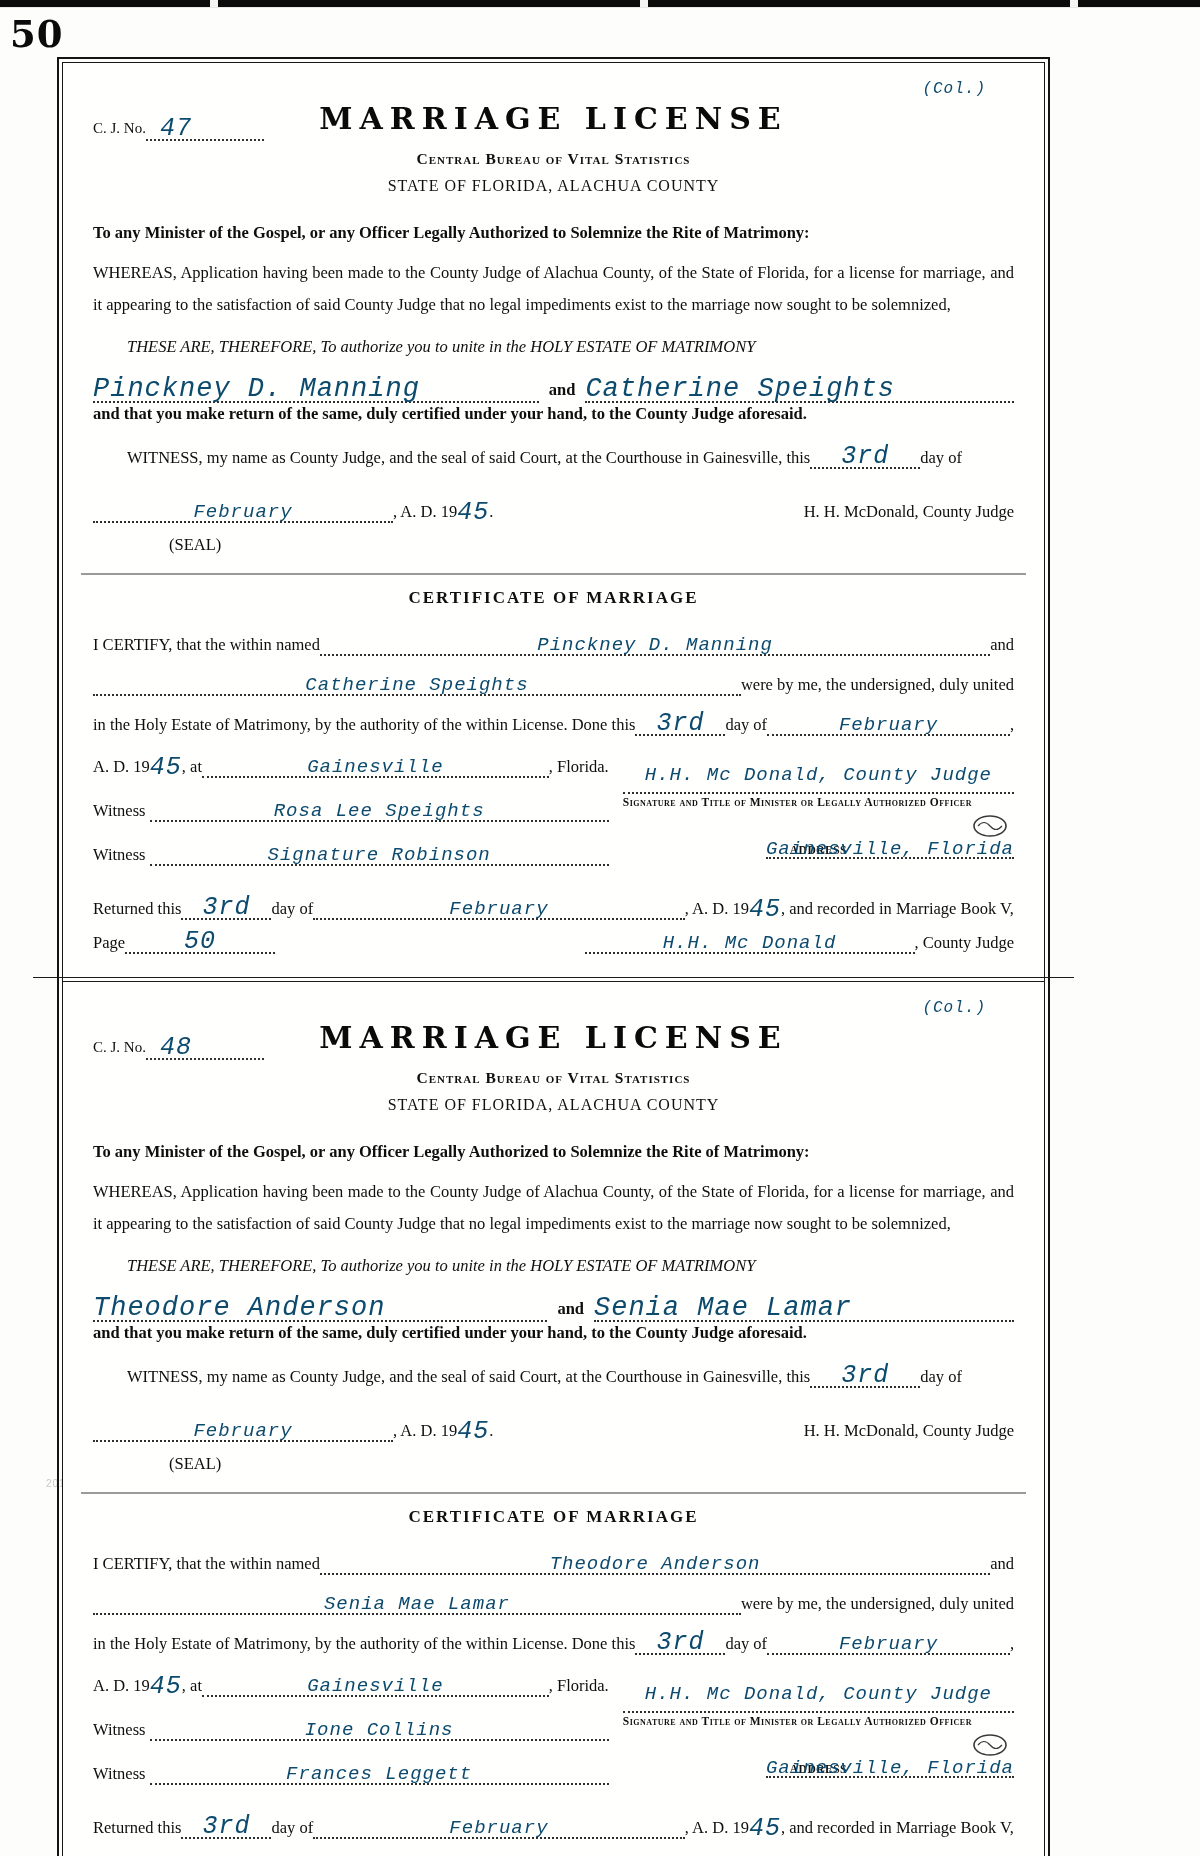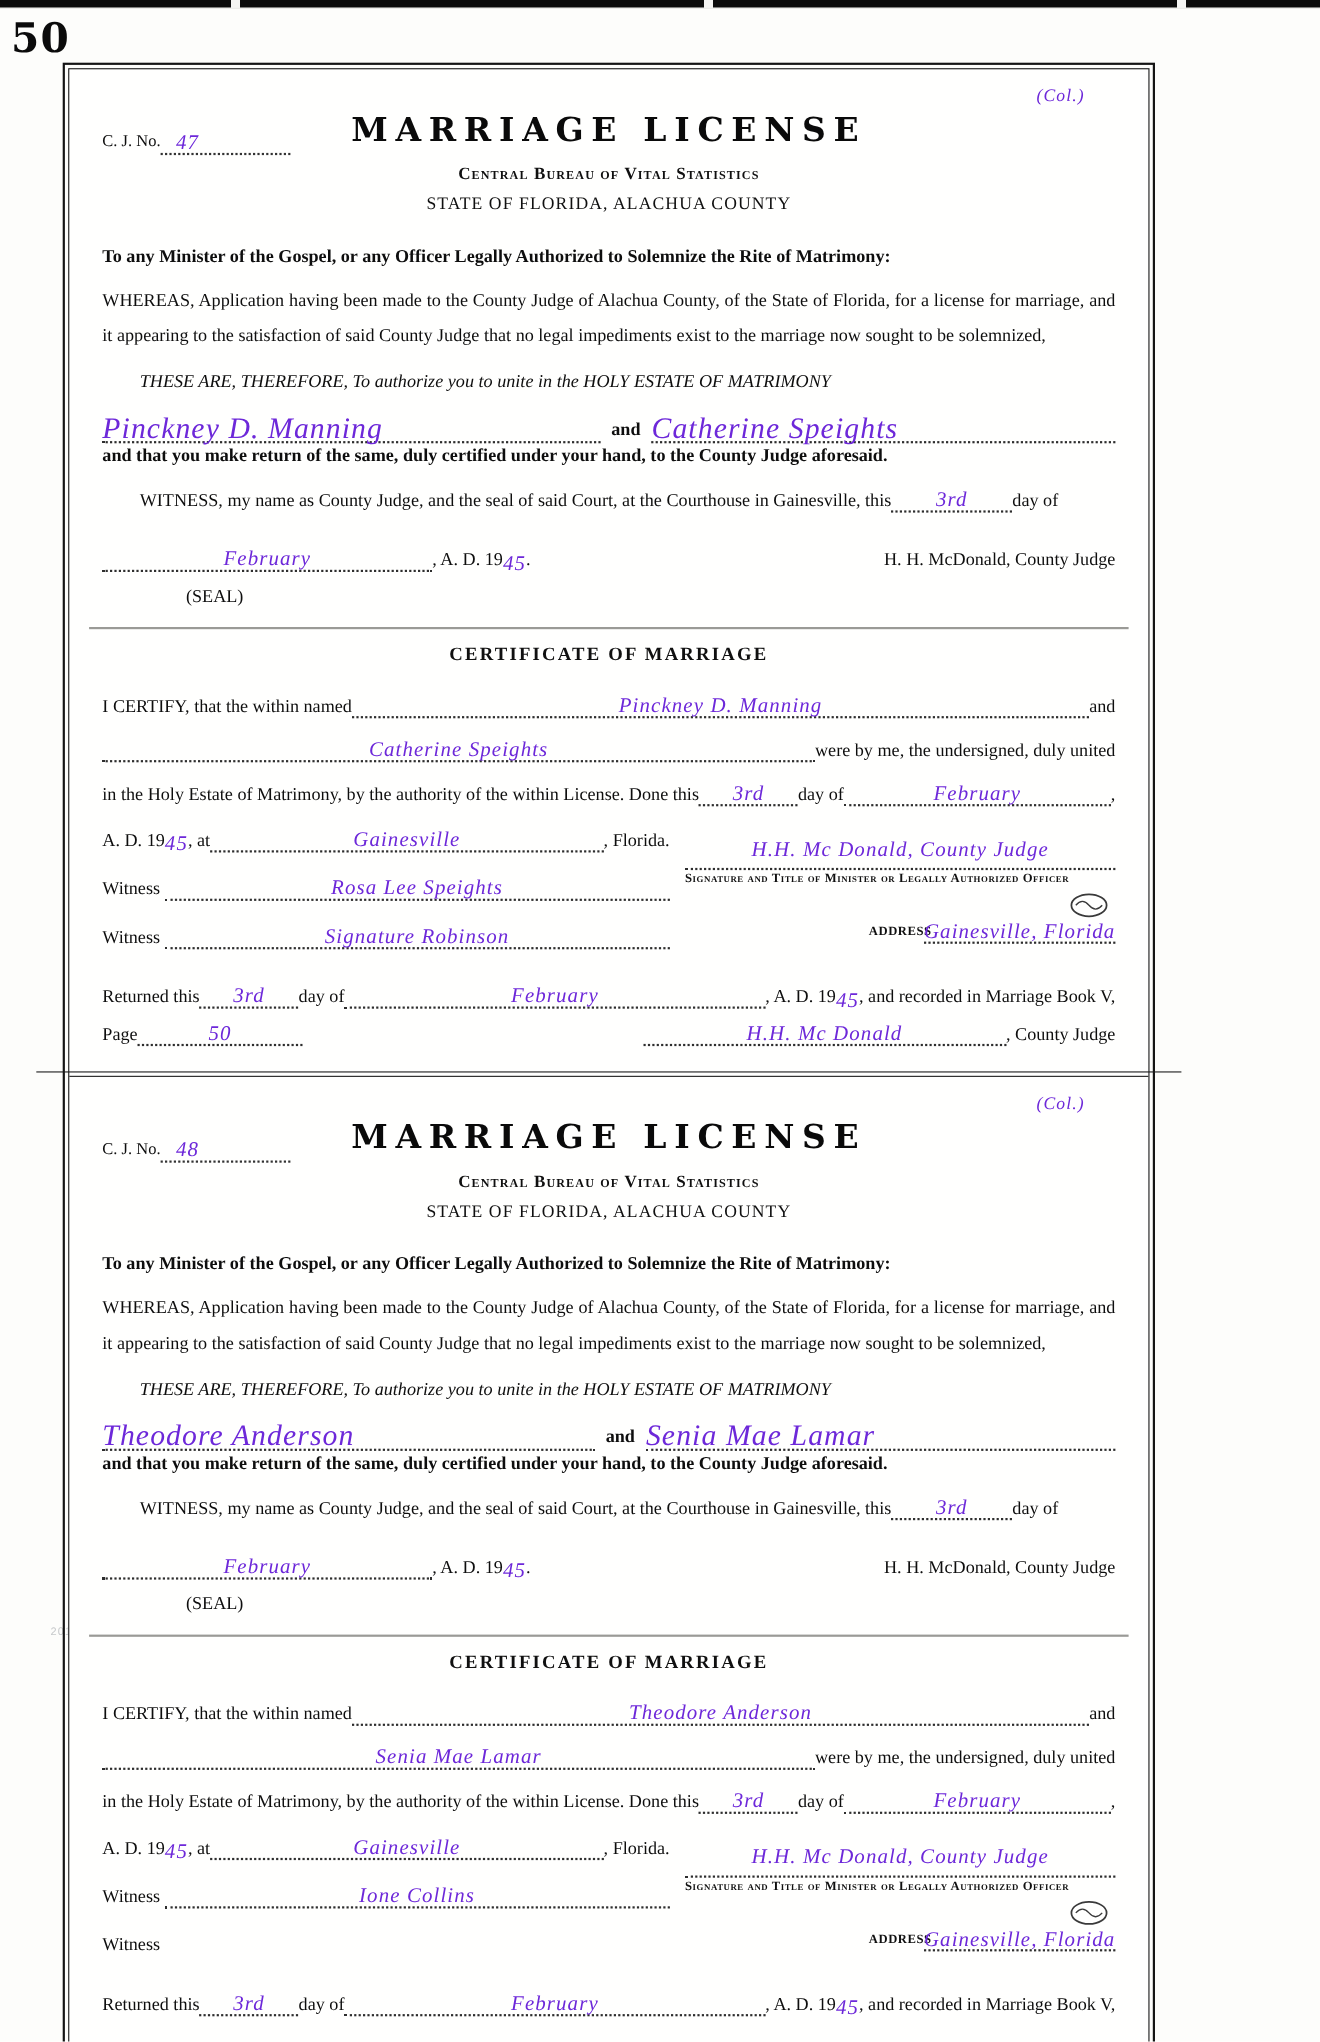--- a/index.html
+++ b/index.html
@@ -40,27 +40,27 @@
   }
 
   .row { position: relative; }
   .printed { font-size: 16.5px; line-height: 1.35; color: #0e0e0e; }
   .bold { font-weight: bold; }
   .justify { text-align: justify; line-height: 32px; }
   .center { text-align: center; }
 
   .annotation-row { text-align: right; height: 22px; padding-right: 28px; }
   .hw {
-    font-family: Liberation Serif, serif; font-style: italic;
-    color: #6d28d9; letter-spacing: 1px; line-height: 1;
+    font-family: Liberation Mono, monospace; font-style: italic;
+    color: #0c4a6e; letter-spacing: 1px; line-height: 1;
     position: relative; top: 2px; white-space: nowrap;
   }
   .hw-xl { font-size: 27px; }
   .hw-lg { font-size: 19px; }
-  .hw-md { font-size: 19px; }
+  .hw-md { font-size: 25px; }
   .hw-sm { font-size: 16px; }
 
   .header-row { height: 46px; margin-top: 2px; }
   .cj-field { position: absolute; left: 0; bottom: 6px; font-size: 15px; }
   .cj-dots { display: inline-block; width: 118px; border-bottom: 2px dotted #333; text-align: left; padding-left: 14px; }
   .license-title {
     text-align: center; font-family: "DejaVu Serif", serif;
     font-weight: bold; font-size: 30px; letter-spacing: 7px; color: #0a0a0a;
   }
   .bureau-line { font-variant: small-caps; font-weight: bold; font-size: 15.5px; letter-spacing: 1px; margin-top: 3px; }
@@ -320,20 +320,21 @@
           <span>, at</span>
           <span class="dotted slot grow"><span class="hw hw-lg">Gainesville</span></span>
           <span>, Florida.</span>
         </div>
         <div class="printed witness-row">
           <span class="wlabel">Witness</span>
           <span class="dotted grow slot"><span class="hw hw-lg">Ione Collins</span></span>
         </div>
         <div class="printed witness-row mt4">
           <span class="wlabel">Witness</span>
+          <span class="dotted grow slot"><span class="hw hw-lg">Frances Leggett</span></span>
         </div>
       </div>
       <div class="cert-right">
         <div class="officiant-sig"><span class="hw hw-lg">H.H. Mc Donald, County Judge</span></div>
         <div class="caption">Signature and Title of Minister or Legally Authorized Officer</div>
         <div class="address-line">
           <span class="seal-stamp">
             <svg width="36" height="24" viewBox="0 0 36 24">
                 <ellipse cx="18" cy="12" rx="16" ry="10" fill="none" stroke="#3a3a3a" stroke-width="1.6"></ellipse>
                 <path d="M6 12 q6 -7 12 0 t12 0" fill="none" stroke="#3a3a3a" stroke-width="1.2"></path>

